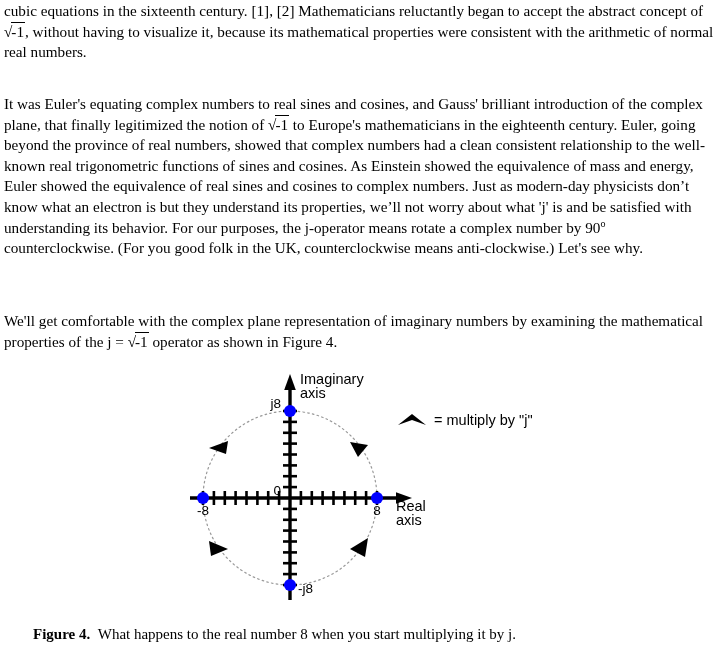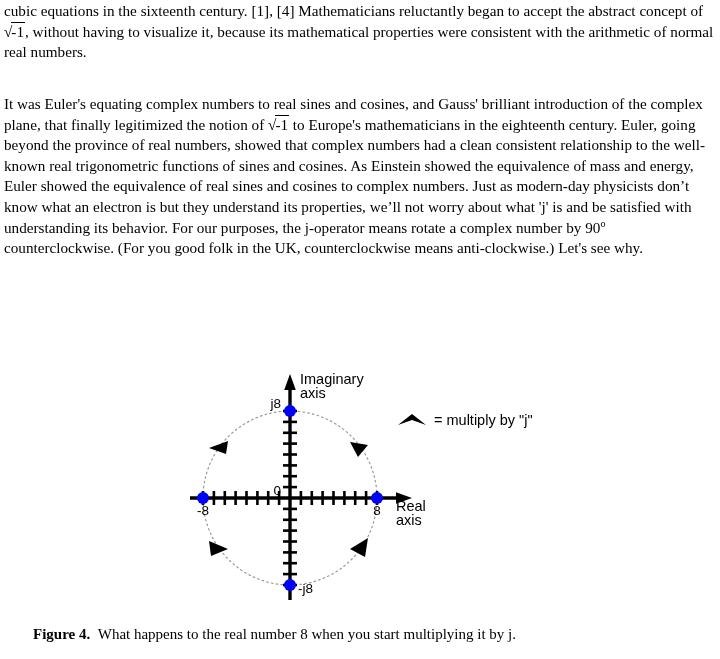--- a/index.html
+++ b/index.html
@@ -76,24 +76,25 @@
   }
   #caption .figlabel {
     font-weight: bold;
   }
 </style>
 </head>
 <body>
 
 <div class="page">
 
-  <div class="para" id="para-1"><span>cubic equations in the sixteenth century. [1], [4]  Mathematicians reluctantly began to accept the abstract concept of </span><span class="radic"><span class="sign">√</span><span class="rad-body">-1</span></span><span>, without having to visualize it, because its mathematical properties were consistent with the arithmetic of normal real numbers.</span></div>
+  <div class="para" id="para-1"><span>cubic equations in the sixteenth century. [1], [2]  Mathematicians reluctantly began to accept the abstract concept of </span><span class="radic"><span class="sign">√</span><span class="rad-body">-1</span></span><span>, without having to visualize it, because its mathematical properties were consistent with the arithmetic of normal real numbers.</span></div>
 
   <div class="para" id="para-2"><span>It was Euler's equating complex numbers to real sines and cosines, and Gauss' brilliant introduction of the complex plane, that finally legitimized the notion of </span><span class="radic"><span class="sign">√</span><span class="rad-body">-1</span></span><span> to Europe's mathematicians in the eighteenth century.  Euler, going beyond the province of real numbers, showed that complex numbers had a clean consistent relationship to the well-known real trigonometric functions of sines and cosines.  As Einstein showed the equivalence of mass and energy, Euler showed the equivalence of real sines and cosines to complex numbers.  Just as modern-day physicists don’t know what an electron is but they understand its properties, we’ll not worry about what 'j' is and be satisfied with understanding its behavior.  For our purposes, the j-operator means rotate a complex number by 90</span><sup class="deg">o</sup><span> counterclockwise.  (For you good folk in the UK, counterclockwise means anti-clockwise.)  Let's see why.</span></div>
 
+  <div class="para" id="para-3"><span>We'll get comfortable with the complex plane representation of imaginary numbers by examining the mathematical properties of the j = </span><span class="radic"><span class="sign">√</span><span class="rad-body">-1</span></span><span> operator as shown in Figure 4.</span></div>
 
   <div id="figure">
     <svg width="720" height="250" viewBox="0 0 720 250" xmlns="http://www.w3.org/2000/svg">
 
       <circle cx="290" cy="136" r="87" fill="none" stroke="#999999" stroke-width="1.2" stroke-dasharray="1.6 3.2" stroke-linecap="round"></circle>
 
       <g>
         <line x1="290" y1="23" x2="290" y2="238" stroke="#000" stroke-width="3.4"></line>
 
         <polygon points="290,12 284.2,28 295.8,28" fill="#000"></polygon>

